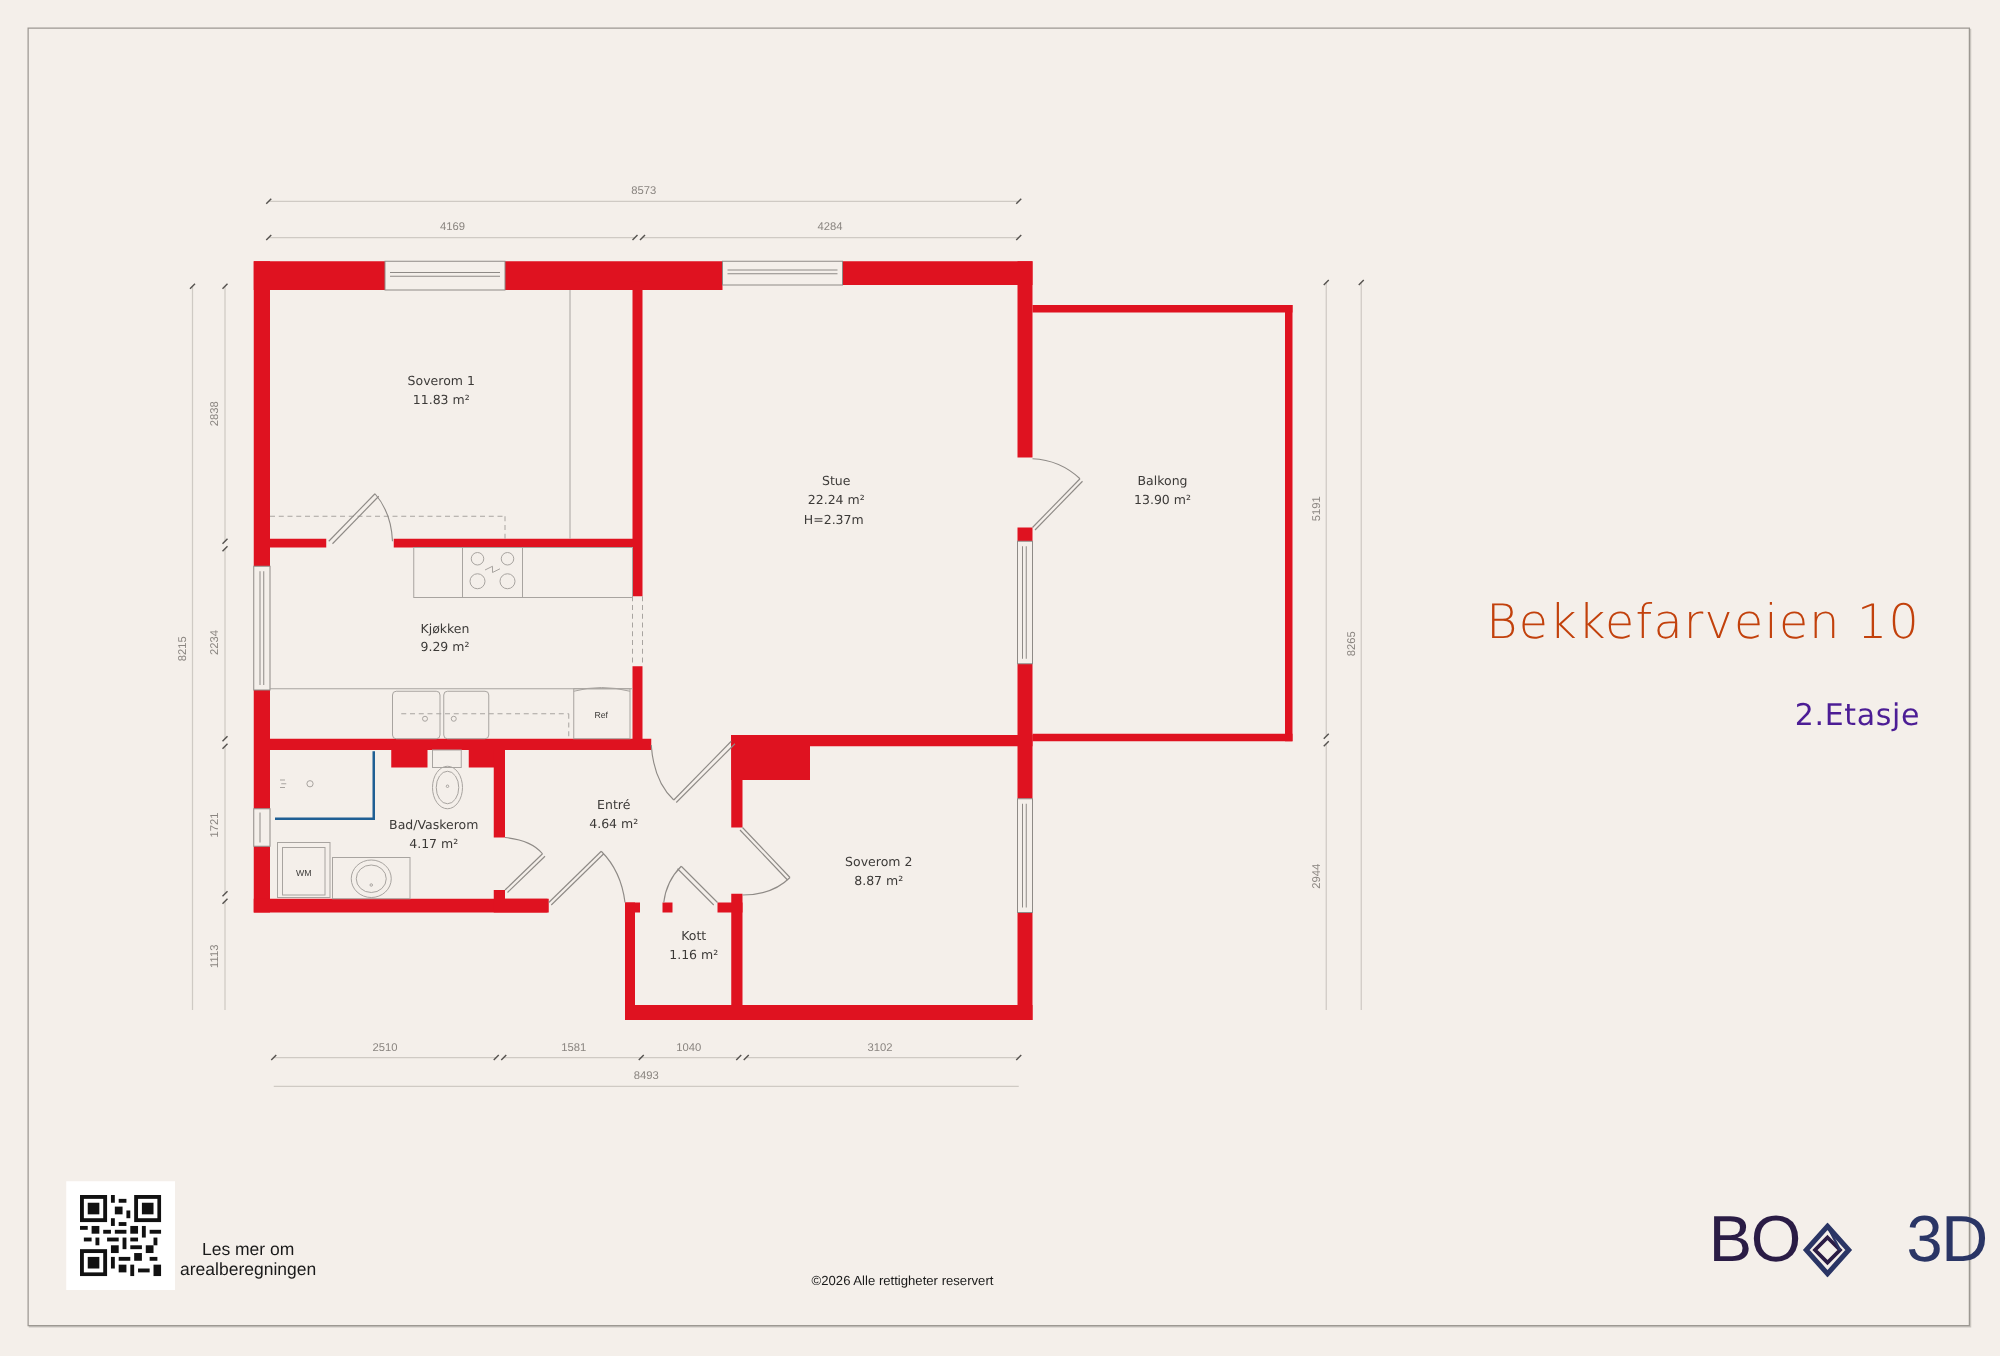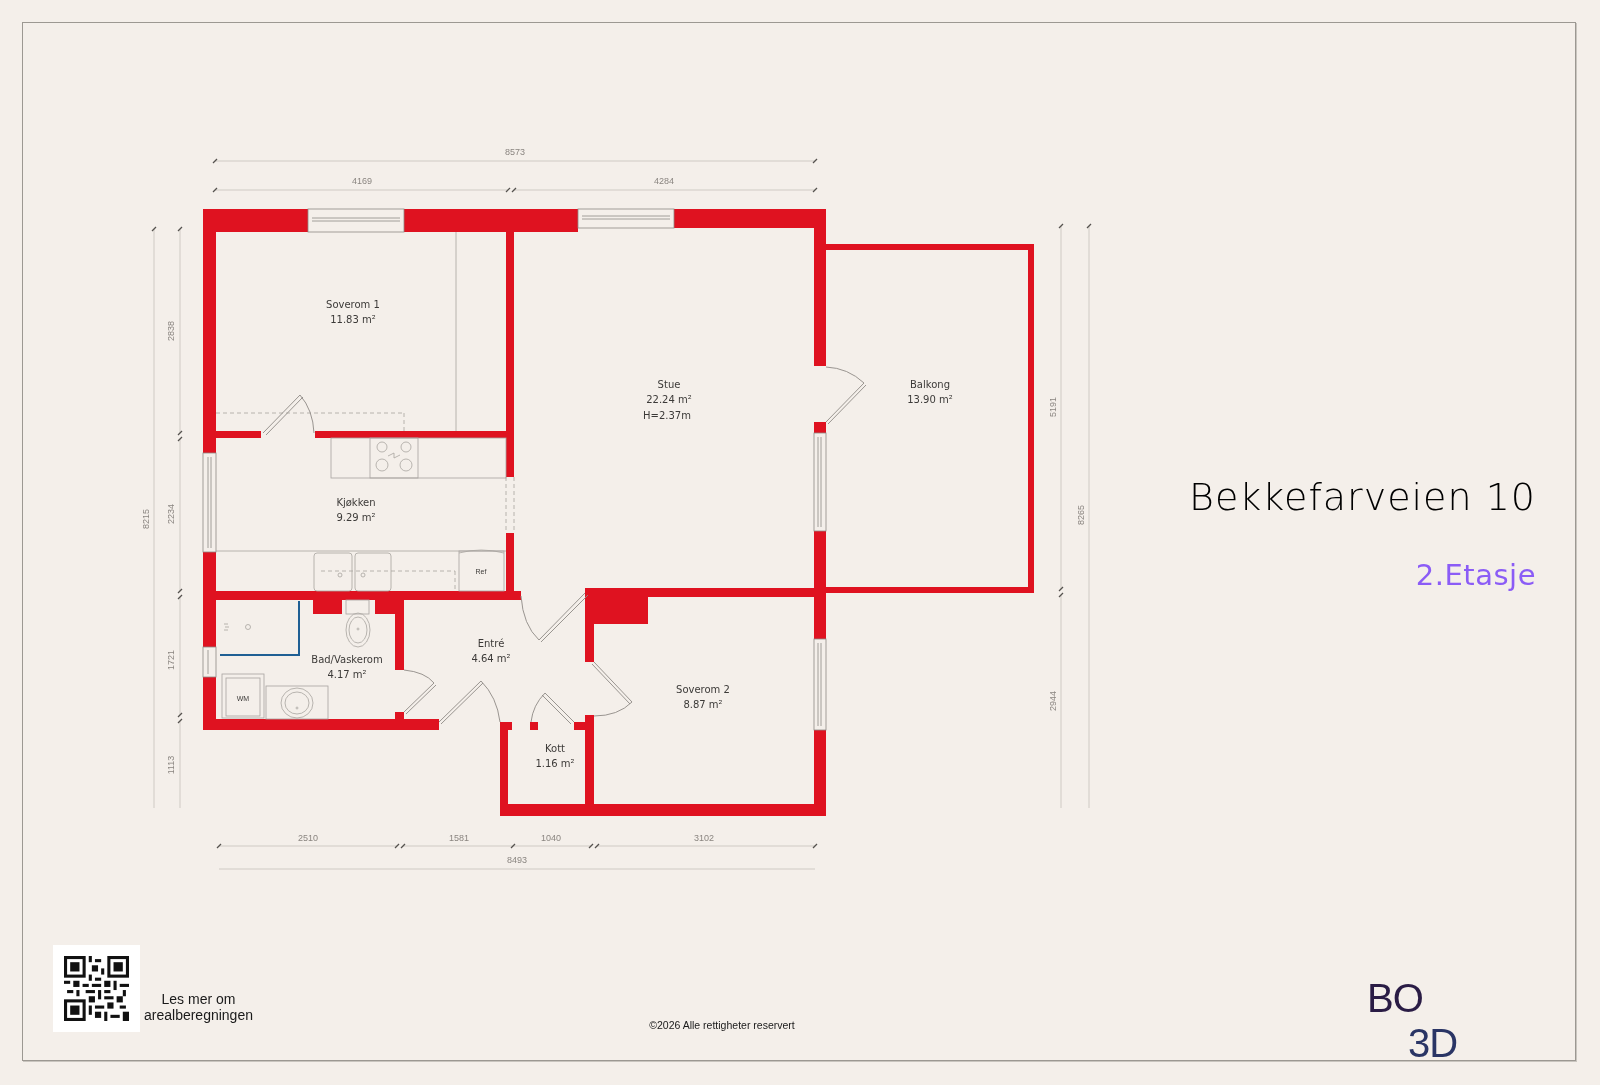--- a/index.html
+++ b/index.html
@@ -16,46 +16,45 @@
     box-shadow: 1px 1px 0 #c9c5bf;
     box-sizing: border-box;
   }
   svg.plan { position: absolute; left: 0; top: 0; }
   .dim-text { font-family: "Liberation Sans", sans-serif; font-size: 9px; fill: #8a8580; }
   .room-text { font-family: "DejaVu Sans", sans-serif; font-size: 10px; fill: #3c3a38; }
   .ref-text { font-family: "Liberation Sans", sans-serif; font-size: 7px; fill: #3c3a38; }
   .title {
     position: absolute; right: 64px; top: 475px;
     font-family: "DejaVu Sans", sans-serif; font-weight: 300;
-    font-size: 38px; color: #000000; letter-spacing: 1px;
+    font-size: 38px; color: #c2410c; letter-spacing: 1px;
   }
   .subtitle {
     position: absolute; right: 64px; top: 558px;
     font-family: "DejaVu Sans", sans-serif;
-    font-size: 29px; color: #8b5cf6; letter-spacing: 0.5px;
+    font-size: 24px; color: #4c1d95; letter-spacing: 0.5px;
   }
   .qr-box {
     position: absolute; left: 53px; top: 945px;
     width: 87px; height: 87px; background: #ffffff;
   }
   .qr-box svg { position: absolute; left: 11px; top: 11px; }
   .qr-caption {
     position: absolute; left: 144px; top: 991px;
     font-size: 14px; line-height: 16px; color: #1a1a1a; text-align: center;
   }
   .copyright {
     position: absolute; left: 0; width: 1444px; top: 1019px;
     text-align: center; font-size: 10.5px; color: #1a1a1a;
   }
   .logo {
     position: absolute; left: 1367px; top: 976px;
-    height: 46px; display: flex; align-items: flex-start;
-    font-family: "Liberation Sans", sans-serif; font-size: 40px;
+    height: 46px; display: flex; align-items: flex-end;
+    font-family: "Liberation Sans", sans-serif; font-size: 52px;
     letter-spacing: -1px;
-    flex-direction: column;
   }
   .logo .bo { color: #2a1c45; }
   .logo .three { color: #2a3565; margin-left: 41px; }
   .logo svg { margin: 0 2px; }
 </style>
 </head>
 <body>
 
 <div class="frame"></div>
 

